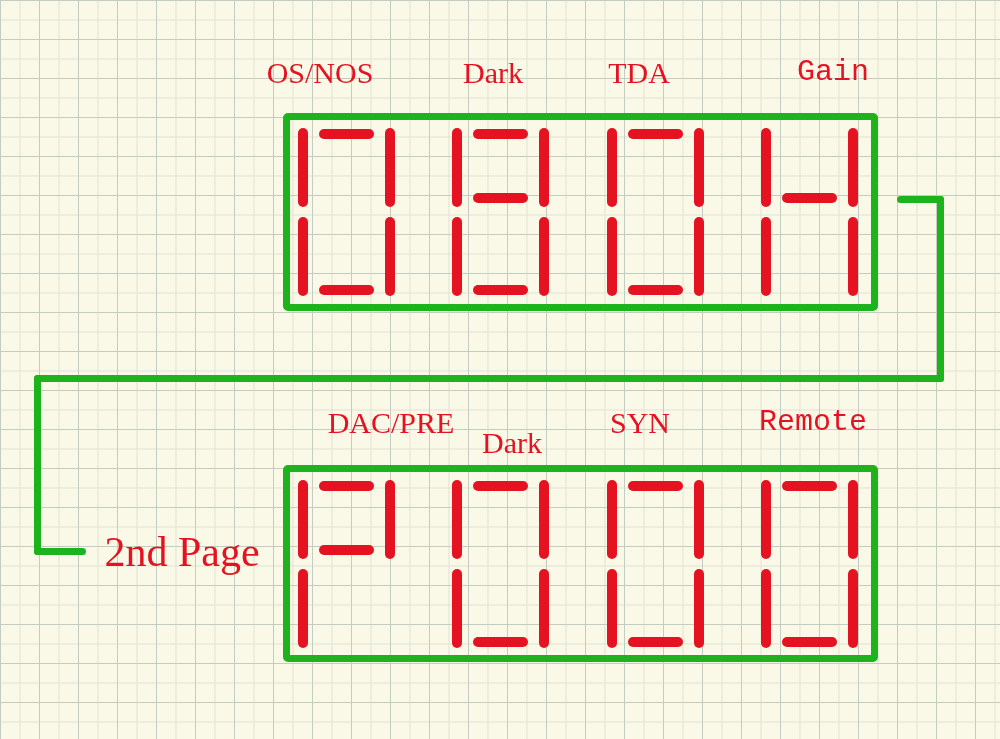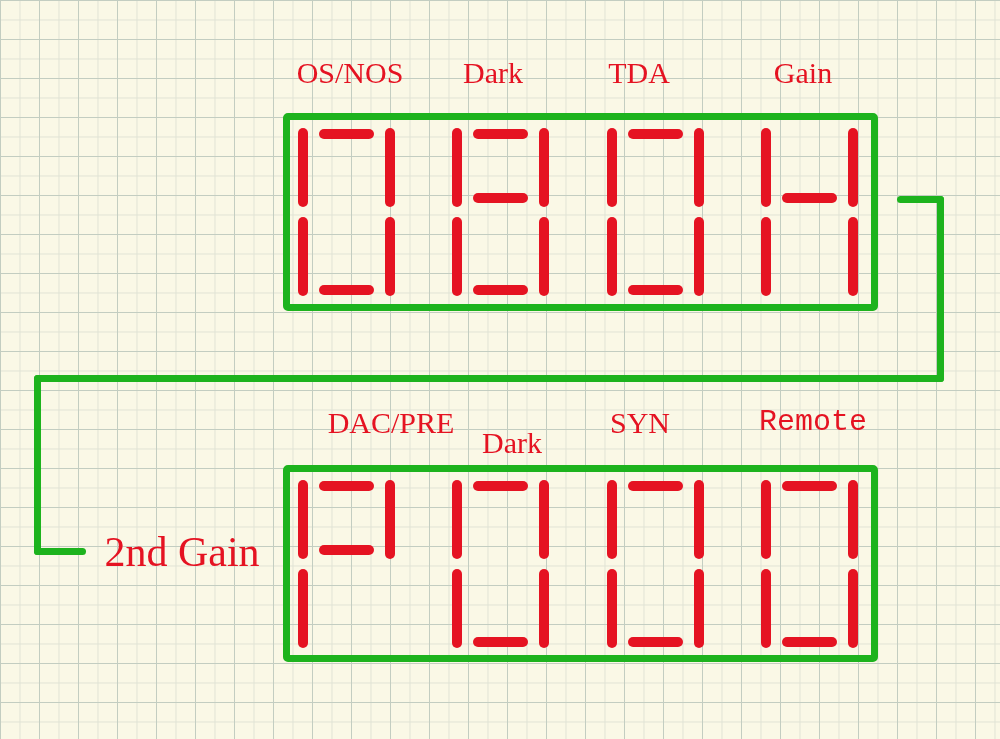--- a/index.html
+++ b/index.html
@@ -53,34 +53,34 @@
     border-radius:5px;
   }
 </style>
 </head>
 <body>
 
 <div id="canvas" style="--bg: #faf8e6; --grid-minor: #e0e3d5; --grid-major: #c3cdc1; --green: #1db31d; --red: #e51322;">
 
   <div class="frame" style="left:283px;top:113px;width:581px;height:184px;"></div>
 
-  <div class="page-title" style="left:182px;top:530px;">2nd Gain</div>
+  <div class="page-title" style="left:182px;top:530px;">2nd Page</div>
   <div class="frame" style="left:283px;top:465px;width:581px;height:183px;"></div>
 
   <div class="wire" style="left:897px;top:196px;width:47px;height:7px;"></div>
   <div class="wire" style="left:937px;top:196px;width:7px;height:186px;"></div>
   <div class="wire" style="left:34px;top:375px;width:910px;height:7px;"></div>
   <div class="wire" style="left:34px;top:375px;width:7px;height:180px;"></div>
   <div class="wire" style="left:34px;top:548px;width:52px;height:7px;"></div>
 
   <div id="generated">
-      <div class="digit-label" style="left: 350px; top: 57px;">OS/NOS</div>
+      <div class="digit-label" style="left: 320px; top: 57px;">OS/NOS</div>
       <div class="digit-label" style="left: 493px; top: 57px;">Dark</div>
       <div class="digit-label" style="left: 639px; top: 57px; text-align: center;">TDA</div>
-      <div class="digit-label" style="left: 803px; top: 57px;">Gain</div>
+      <div class="digit-label" style="left: 833px; top: 57px; font-family: Liberation Mono, monospace;">Gain</div>
       <div class="digit" style="left: 298px; top: 128px;">
         <div class="seg" style="left: 21px; top: 1px; width: 55px; height: 10px;"></div>
         <div class="seg" style="left: 87px; top: 0px; width: 10px; height: 79px;"></div>
         <div class="seg" style="left: 87px; top: 89px; width: 10px; height: 79px;"></div>
         <div class="seg" style="left: 21px; top: 157px; width: 55px; height: 10px;"></div>
         <div class="seg" style="left: 0px; top: 89px; width: 10px; height: 79px;"></div>
         <div class="seg" style="left: 0px; top: 0px; width: 10px; height: 79px;"></div>
       </div>
       <div class="digit" style="left: 452px; top: 128px;">
         <div class="seg" style="left: 21px; top: 1px; width: 55px; height: 10px;"></div>

